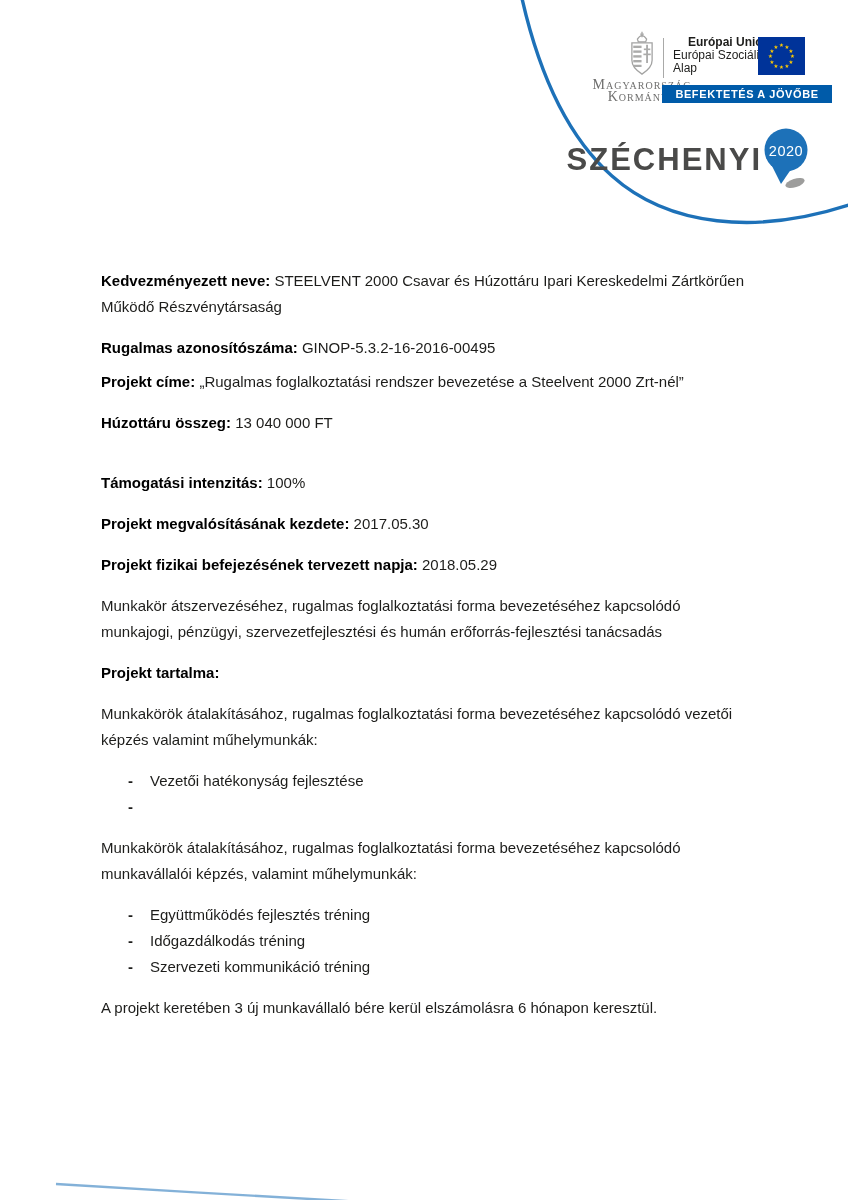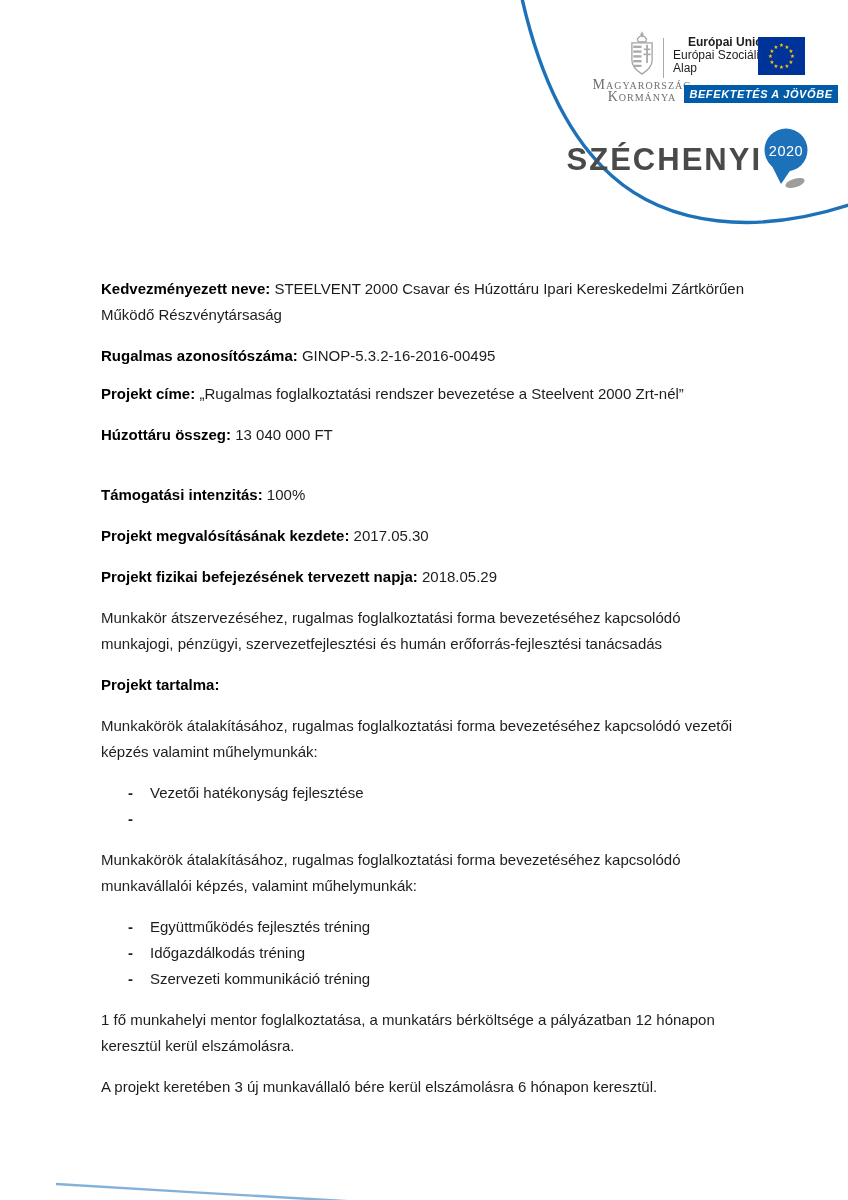--- a/index.html
+++ b/index.html
@@ -25,35 +25,34 @@
   .gov .coa{display:block;margin:0 auto 3px auto;}
   .gov .gline{
     font-family:"Liberation Serif",serif;font-variant:small-caps;
     font-size:14px;line-height:12px;color:var(--gov-grey);letter-spacing:1px;
   }
   .sep{position:absolute;left:663px;top:38px;width:1px;height:40px;background:#A9A9A8;}
   .eu-text{position:absolute;left:673px;top:36px;font-size:12px;line-height:13px;color:var(--text-dark);}
   .eu-text .b{font-weight:bold;padding-left:15px;}
   .eu-flag{position:absolute;left:758px;top:37px;}
   .banner{
-    position:absolute;left:684px;top:85px;width:154px;height:18px;
+    position:absolute;left:662px;top:85px;width:170px;height:18px;
     background:var(--banner-blue);color:#ffffff;font-weight:bold;font-size:11px;
     letter-spacing:0.6px;display:flex;align-items:center;justify-content:center;
     white-space:nowrap;
-    font-style:italic;
   }
   .szechenyi{position:absolute;left:600px;top:128px;width:220px;height:62px;}
   .szechenyi .word{
     position:absolute;right:58px;top:14px;font-size:31px;font-weight:bold;
     letter-spacing:2px;color:var(--szechenyi-grey);white-space:nowrap;
   }
   .szechenyi .pin{position:absolute;right:6px;top:0px;}
   
   .content{position:absolute;left:101px;top:264px;width:650px;font-size:15px;line-height:26px;}
-  .content p{margin:12px 0 15px 0;}
+  .content p{margin:4px 0 15px 0;}
   .content p.tight{margin-bottom:8px;}
   .content p.wide{margin-bottom:34px;}
   .content .lbl{font-weight:bold;color:#000;}
   .bullets{margin:9px 0 15px 0;}
   .bullet{display:flex;padding-left:27px;line-height:26px;}
   .bullet .dash{width:22px;font-weight:bold;flex:0 0 22px;}
 </style>
 </head>
 <body>
 
@@ -167,18 +166,17 @@
       <div class="bullet">
           <span class="dash">-</span>
           <span>Időgazdálkodás tréning</span>
         </div>
       <div class="bullet">
           <span class="dash">-</span>
           <span>Szervezeti kommunikáció tréning</span>
         </div>
     </div>
 
-    <p>1 fő munkahelyi mentor foglalkoztatása, a munkatárs bérköltsége a pályázatban 12 hónapon keresztül kerül elszámolásra.</p>
 
     <p>A projekt keretében 3 új munkavállaló bére kerül elszámolásra 6 hónapon keresztül.</p>
 
   </div>
 </div>
 
 </body></html>

